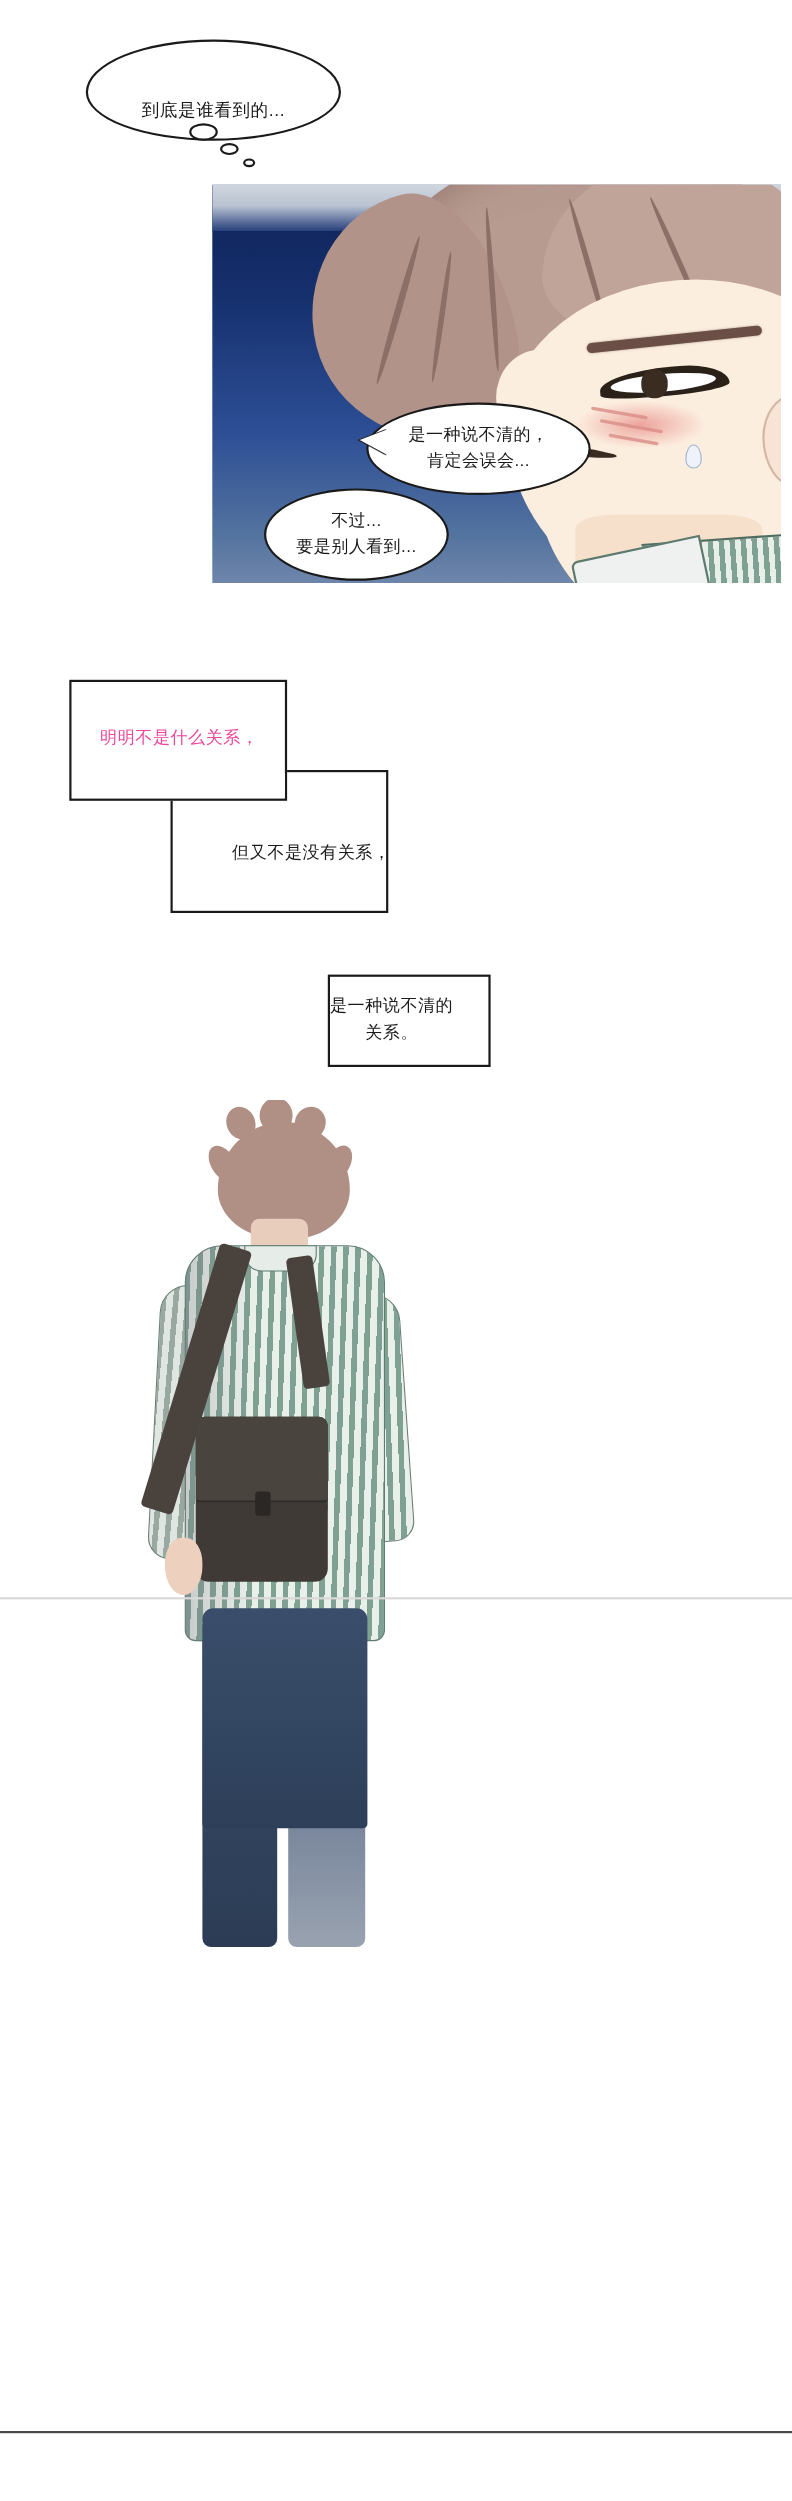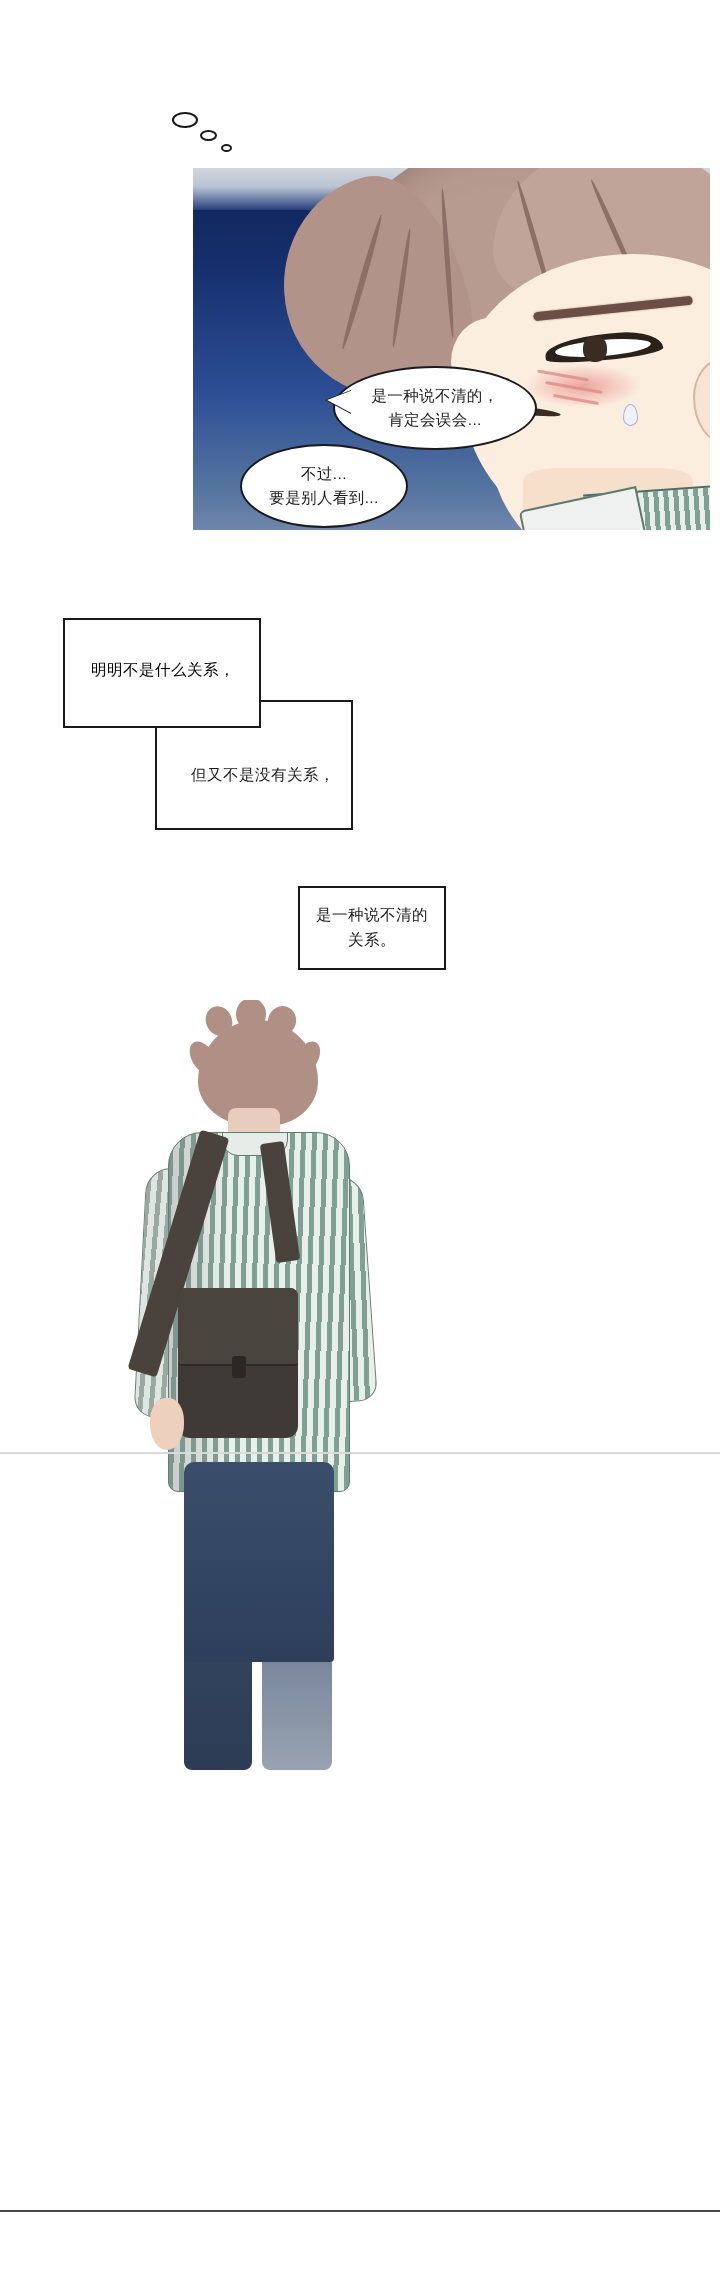--- a/index.html
+++ b/index.html
@@ -204,35 +204,34 @@
     border:2.5px solid #1a1a1a;
     z-index:2;
   }
   
   .box-mask{
     position:absolute; left:158px; top:703px;
     width:101px; height:22px; background:#fff; z-index:4;
   }
   .box-txt-a{
     position:absolute; left:63px; top:660px; width:200px;
-    text-align:center; font-size:15.5px; color:#000000; z-index:5;
+    text-align:center; font-size:15.5px; color:#ec4899; z-index:5;
     letter-spacing:.5px;
   }
   .box-txt-b{
     position:absolute; left:155px; top:765px; width:200px;
-    text-align:left; font-size:15.5px; color:#1a1a1a; z-index:5;
+    text-align:right; font-size:15.5px; color:#1a1a1a; z-index:5;
     letter-spacing:.5px;
-    margin-left:36px;
   }
 
   .box-c{
     position:absolute; left:298px; top:886px;
     width:148px; height:84px; background:#fff;
     border:2.5px solid #1a1a1a;
-    display:flex; align-items:center; justify-content:center;
+    display:flex; align-items:center; justify-content:flex-start;
   }
   .box-c .txt{
     font-size:15.5px; color:#1a1a1a; line-height:1.6;
     text-align:center; letter-spacing:.5px;
   }
 
   
   .panel2{
     position:absolute;
     left:0; top:1000px;
@@ -369,20 +368,23 @@
     <div class="p1-blushline" style="left:360px;top:230px;width:46px;transform:rotate(10deg);"></div>
 
     <div class="p1-lip"></div>
     <div class="p1-ear"></div>
     <div class="p1-sweat"></div>
     <div class="p1-neck"></div>
     <div class="p1-collar"></div>
     <div class="p1-collar2"></div>
   </div>
 
+  <div class="bubble1">
+    <span class="txt">到底是谁看到的...</span>
+  </div>
   <div class="tail-dot tail-a"></div>
   <div class="tail-dot tail-b"></div>
   <div class="tail-dot tail-c"></div>
 
   <div class="bubble2">
     <div class="tail"></div>
     <span class="txt">是一种说不清的，
 肯定会误会...</span>
   </div>
 

